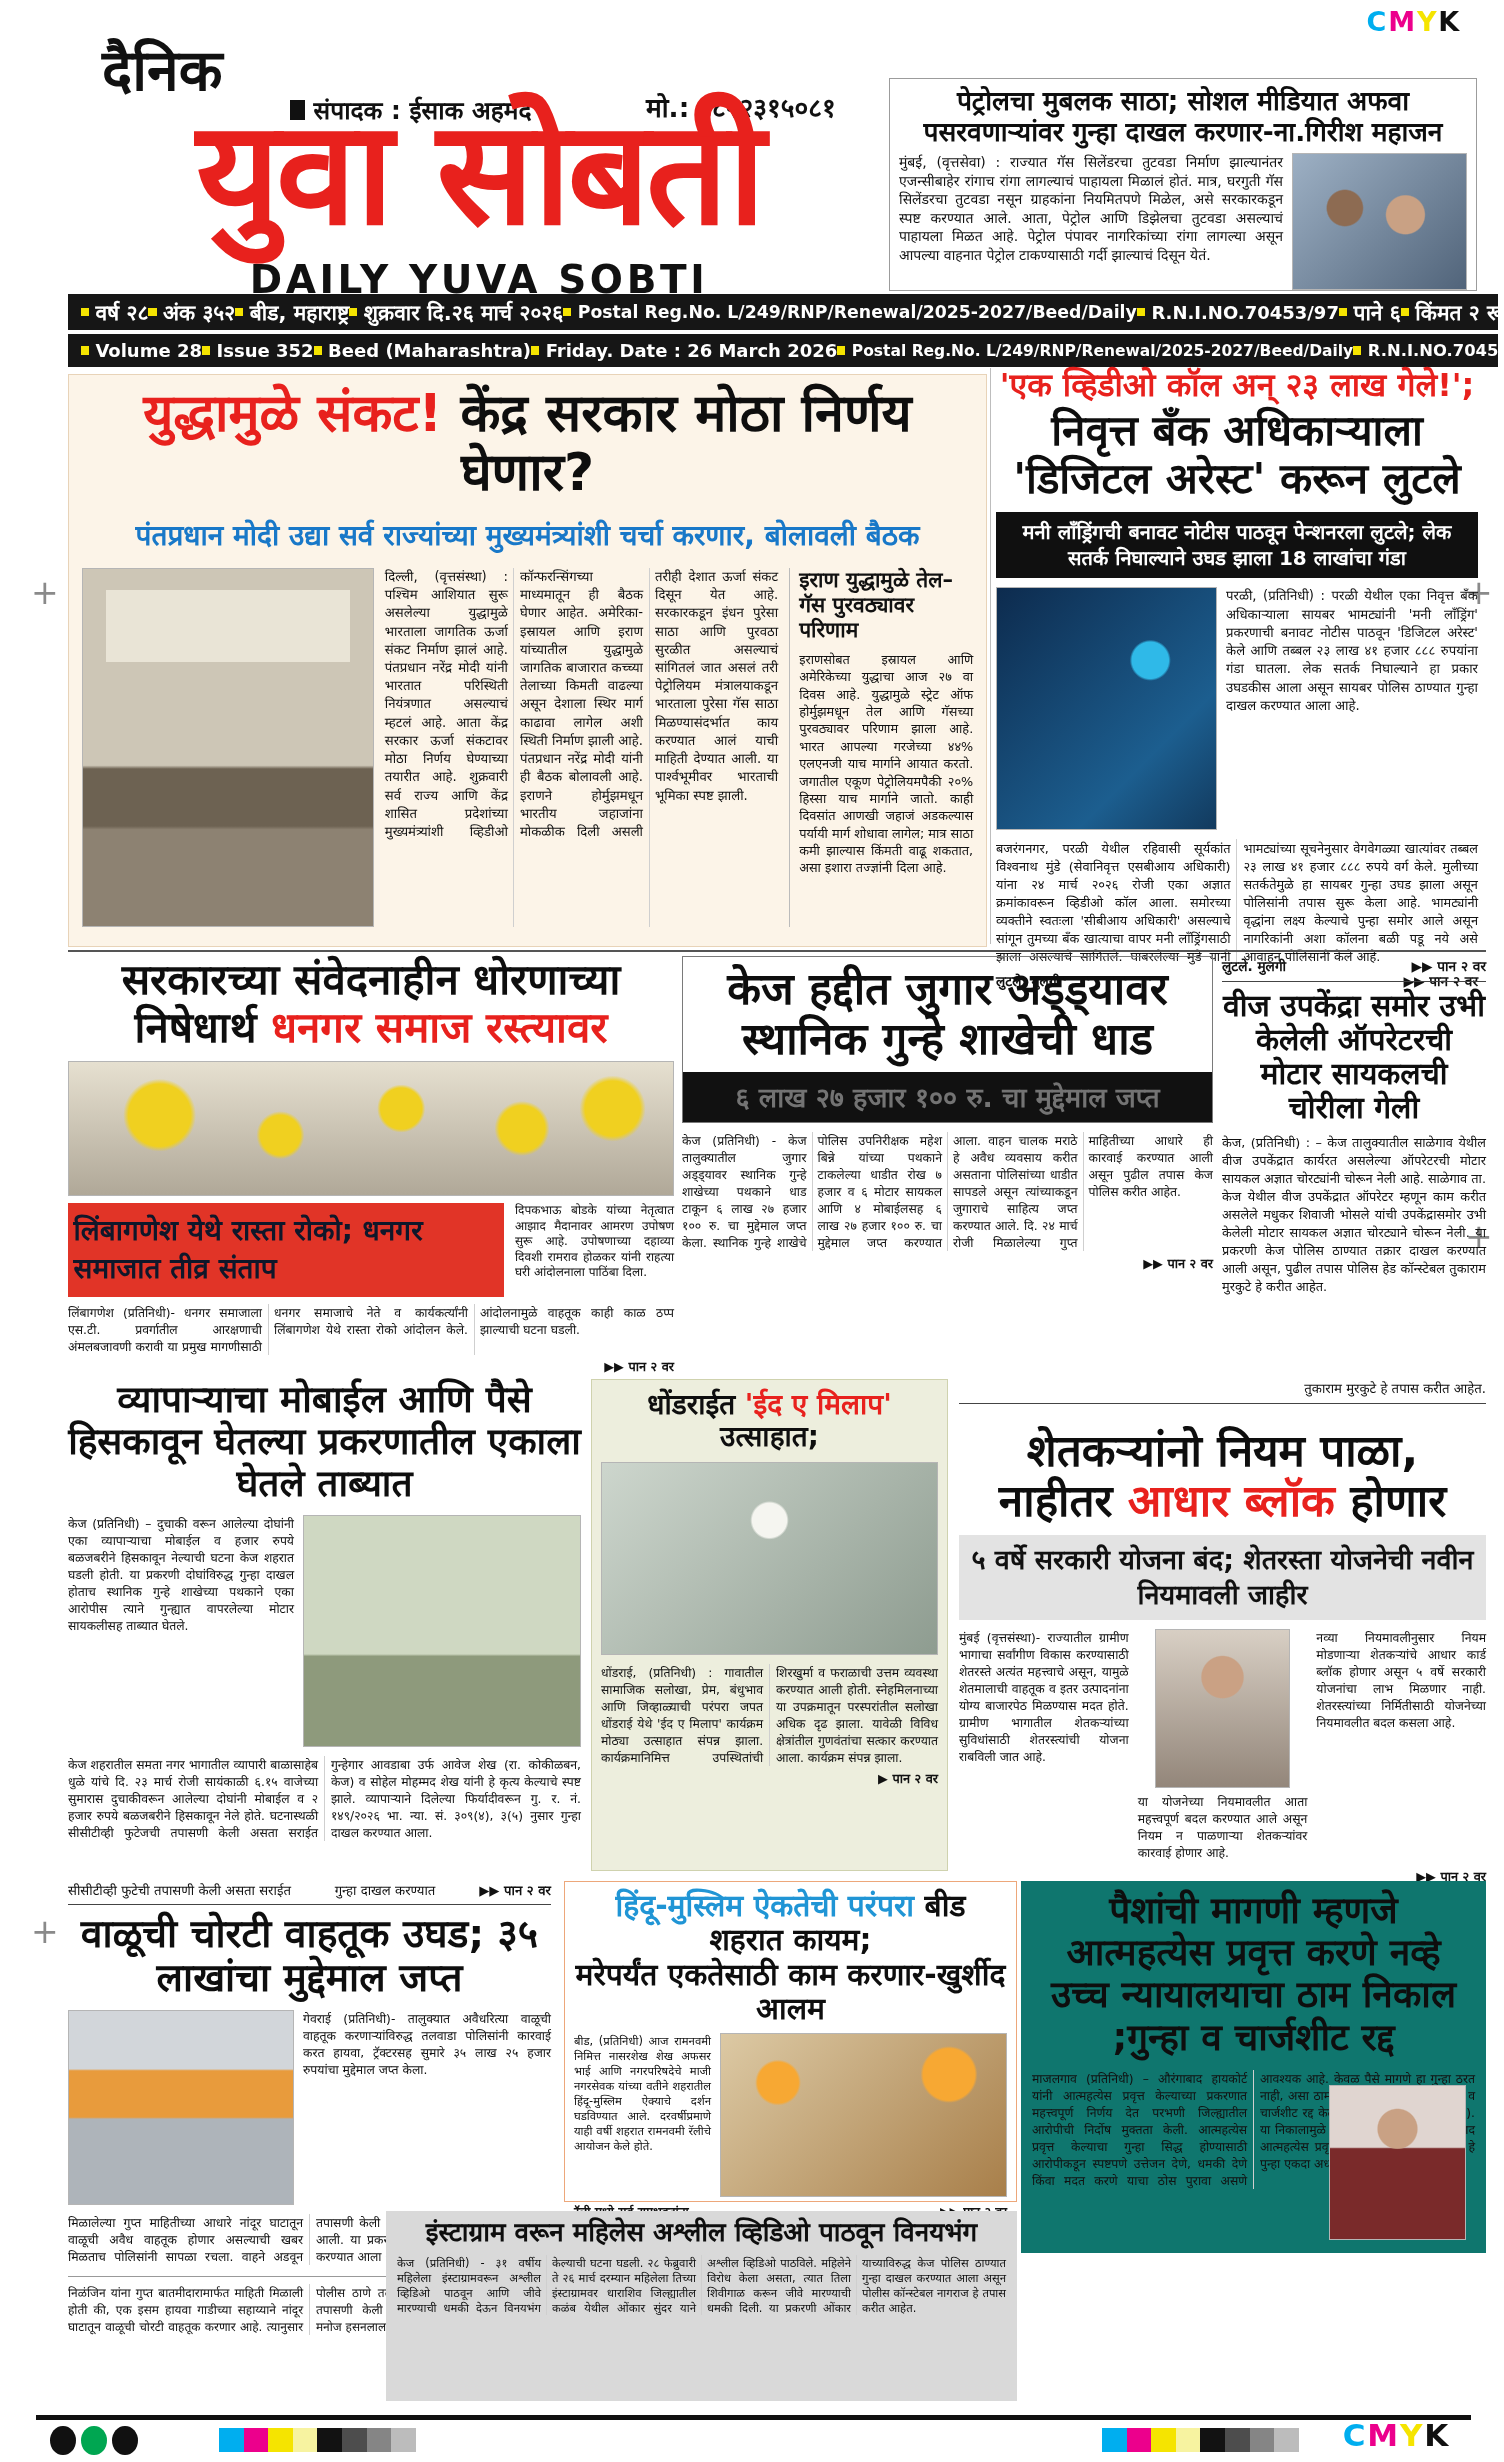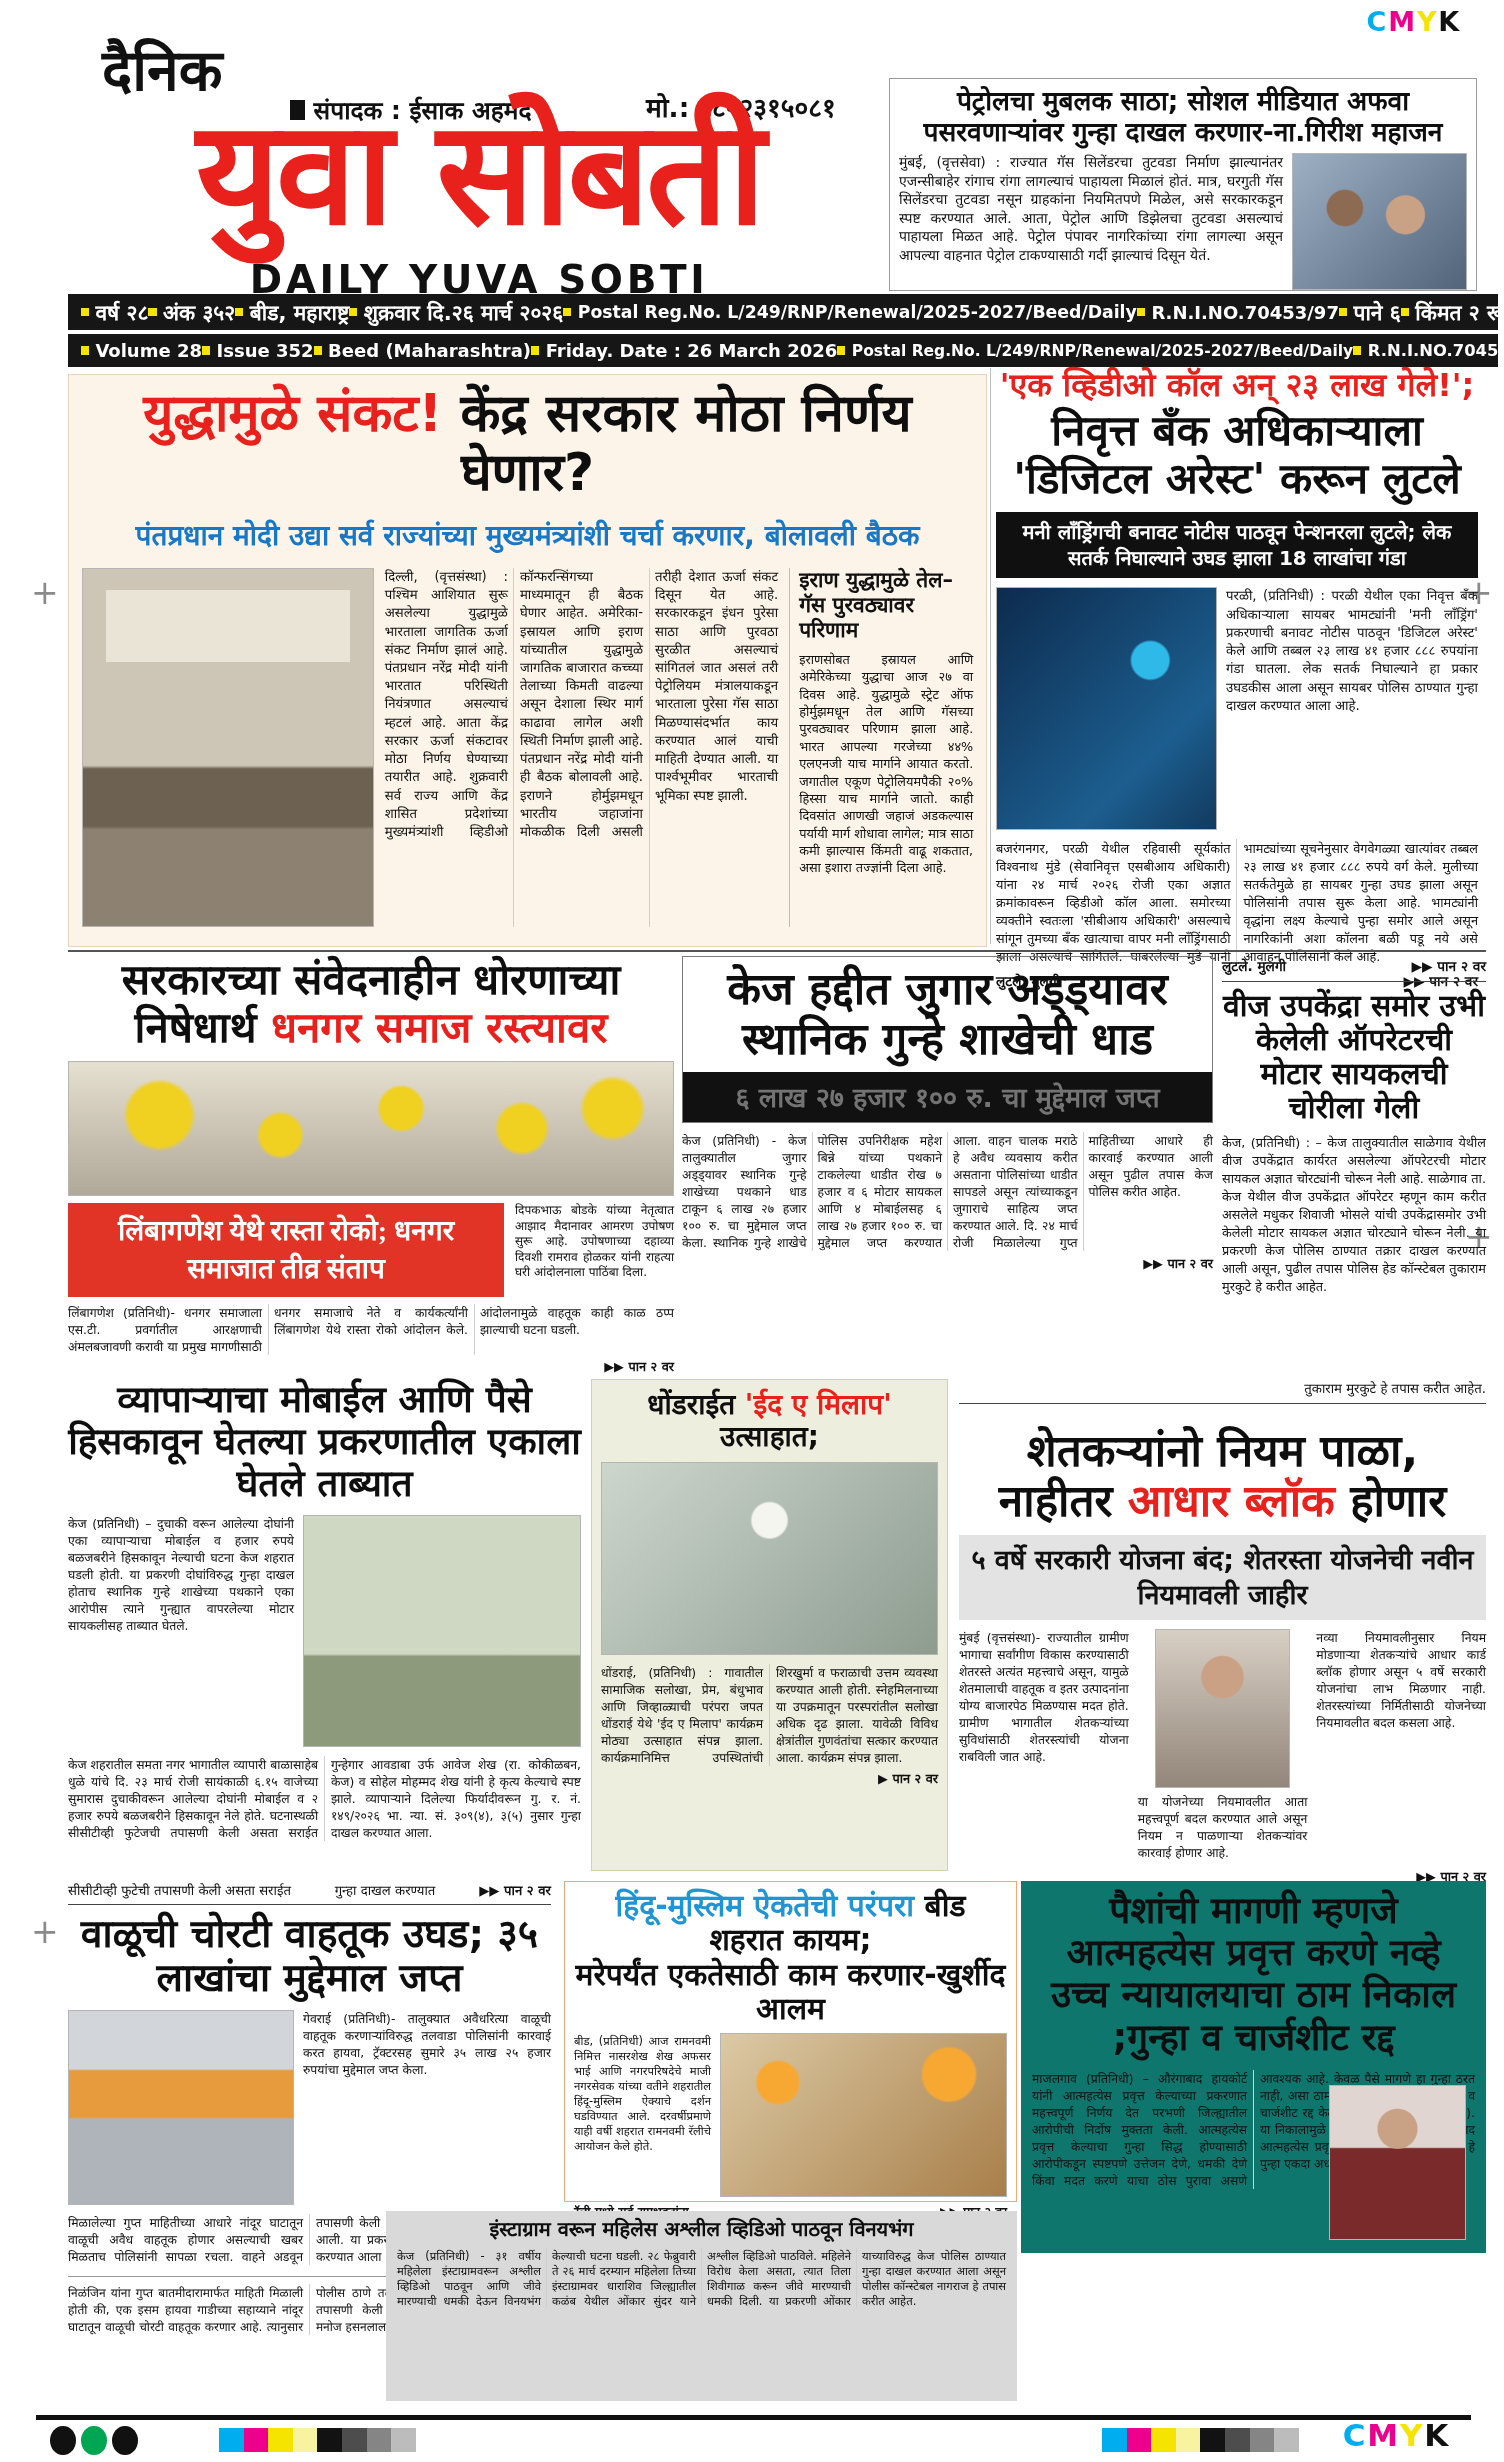--- a/index.html
+++ b/index.html
@@ -76,22 +76,22 @@
   #dhangar{left:68px;top:956px;width:606px;height:412px;}
   #dhangar-h1{font-size:42px;}
   #dhangar-photo{width:100%;height:135px;margin-top:9px;box-sizing:border-box;
     background:radial-gradient(circle at 15% 40%,#f0d020 0 6%,transparent 7%),
                radial-gradient(circle at 35% 55%,#f0d020 0 5%,transparent 6%),
                radial-gradient(circle at 55% 35%,#f0d020 0 6%,transparent 7%),
                radial-gradient(circle at 75% 50%,#f0d020 0 5%,transparent 6%),
                radial-gradient(circle at 90% 35%,#f0d020 0 5%,transparent 6%),
                linear-gradient(#e6e0d0,#b0a898);}
   #dhangar .mid{display:flex;gap:11px;margin-top:7.3px;}
-  #dhangar-box{width:436px;background:#e13427;color:#ffffff;font-size:28px;font-weight:800;
-               text-align:center;line-height:1.35;padding:9px 5.5px;box-sizing:border-box;font-family:Liberation Serif, serif;}
+  #dhangar-box{width:436px;background:#e13427;color:#0f172a;font-size:28px;font-weight:800;
+               text-align:left;line-height:1.35;padding:9px 5.5px;box-sizing:border-box;}
   #dhangar-side{flex:1;font-size:12px;line-height:1.3;}
   #dhangar-bottom{margin-top:7.3px;font-size:12.3px;}
   
   #kej{left:682px;top:956px;width:531px;height:387px;}
   #kej-box{border:1.8px solid #7a7a7a;padding:7.3px 7.3px 0 7.3px;}
   #kej-head{font-size:44px;}
   #kej-sub{background:#111;color:#737373;font-size:27px;font-weight:800;text-align:center;
            padding:6.4px 3.6px;margin:7.3px -7.3px 0 -7.3px;}
   #kej-body{margin-top:9px;font-size:12.3px;}
   
@@ -147,21 +147,21 @@
   #hindu .content{display:flex;gap:9px;margin-top:7.3px;}
   #hindu-col{width:137px;font-size:11.4px;}
   #hindu-photo{flex:1;height:162px;
     background:radial-gradient(circle at 80% 25%,#f7a833 0 10%,transparent 11%),
                radial-gradient(circle at 20% 30%,#f7a833 0 8%,transparent 9%),
                linear-gradient(135deg,#dcc9a4,#a87f4a);}
   #hindu-endline{display:flex;justify-content:space-between;font-size:12.3px;font-weight:700;margin-top:5.5px;}
   
   #insta{left:386px;top:2211px;width:631px;height:190px;background:#d9d9d9;
          padding:7.3px 11px;box-sizing:border-box;}
-  #insta-head{font-size:20px;}
+  #insta-head{font-size:26px;}
   #insta-body{margin-top:7.3px;font-size:11.4px;}
   
   #court{left:1021px;top:1881px;width:465px;height:372px;background:#0f766e;
          padding:9px 11px;box-sizing:border-box;}
   #court-head{font-size:37px;}
   #court-body{margin-top:11px;font-size:12.3px;}
   #court-photo{position:absolute;right:20px;bottom:12.8px;width:135px;height:153px;
     background:radial-gradient(circle at 50% 28%,#c9a184 0 15%,transparent 16%),
                linear-gradient(#e0d5d0 0 40%,#7a2a2a 41% 100%);}
   

